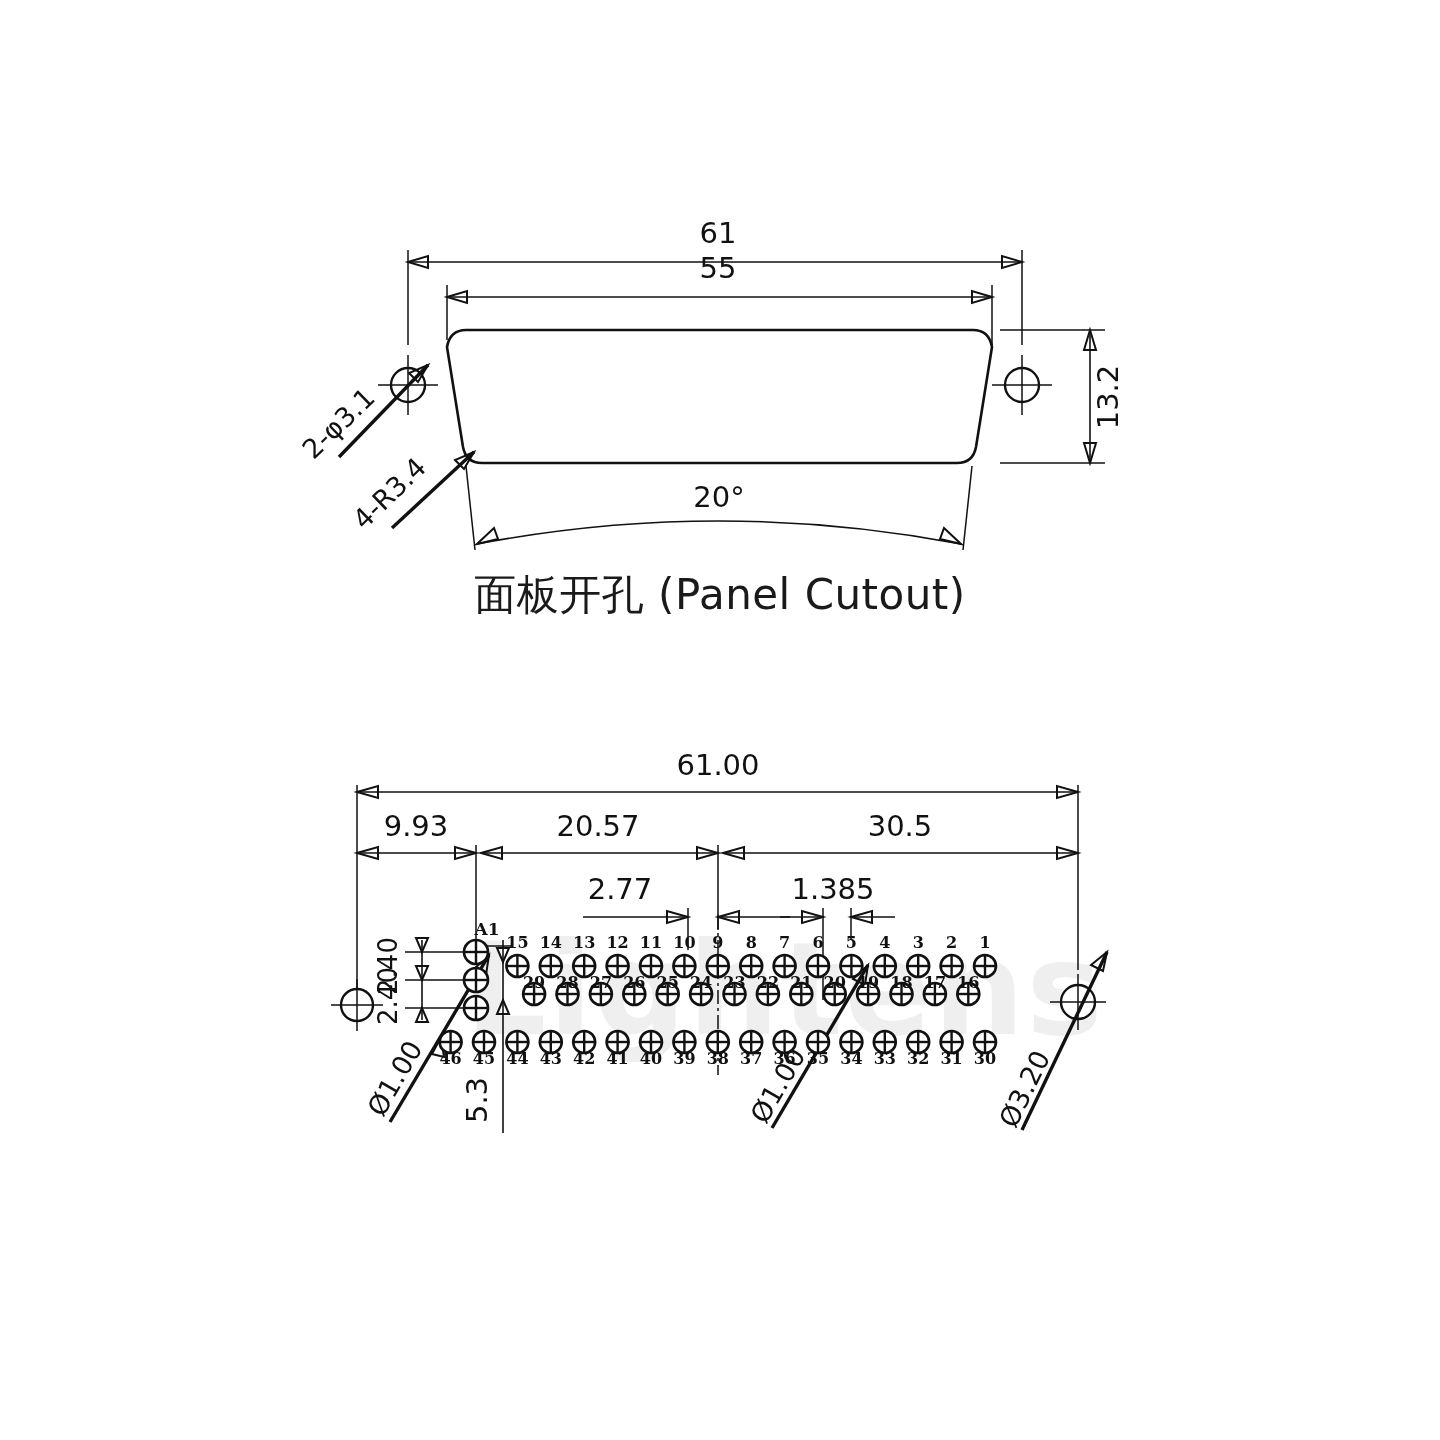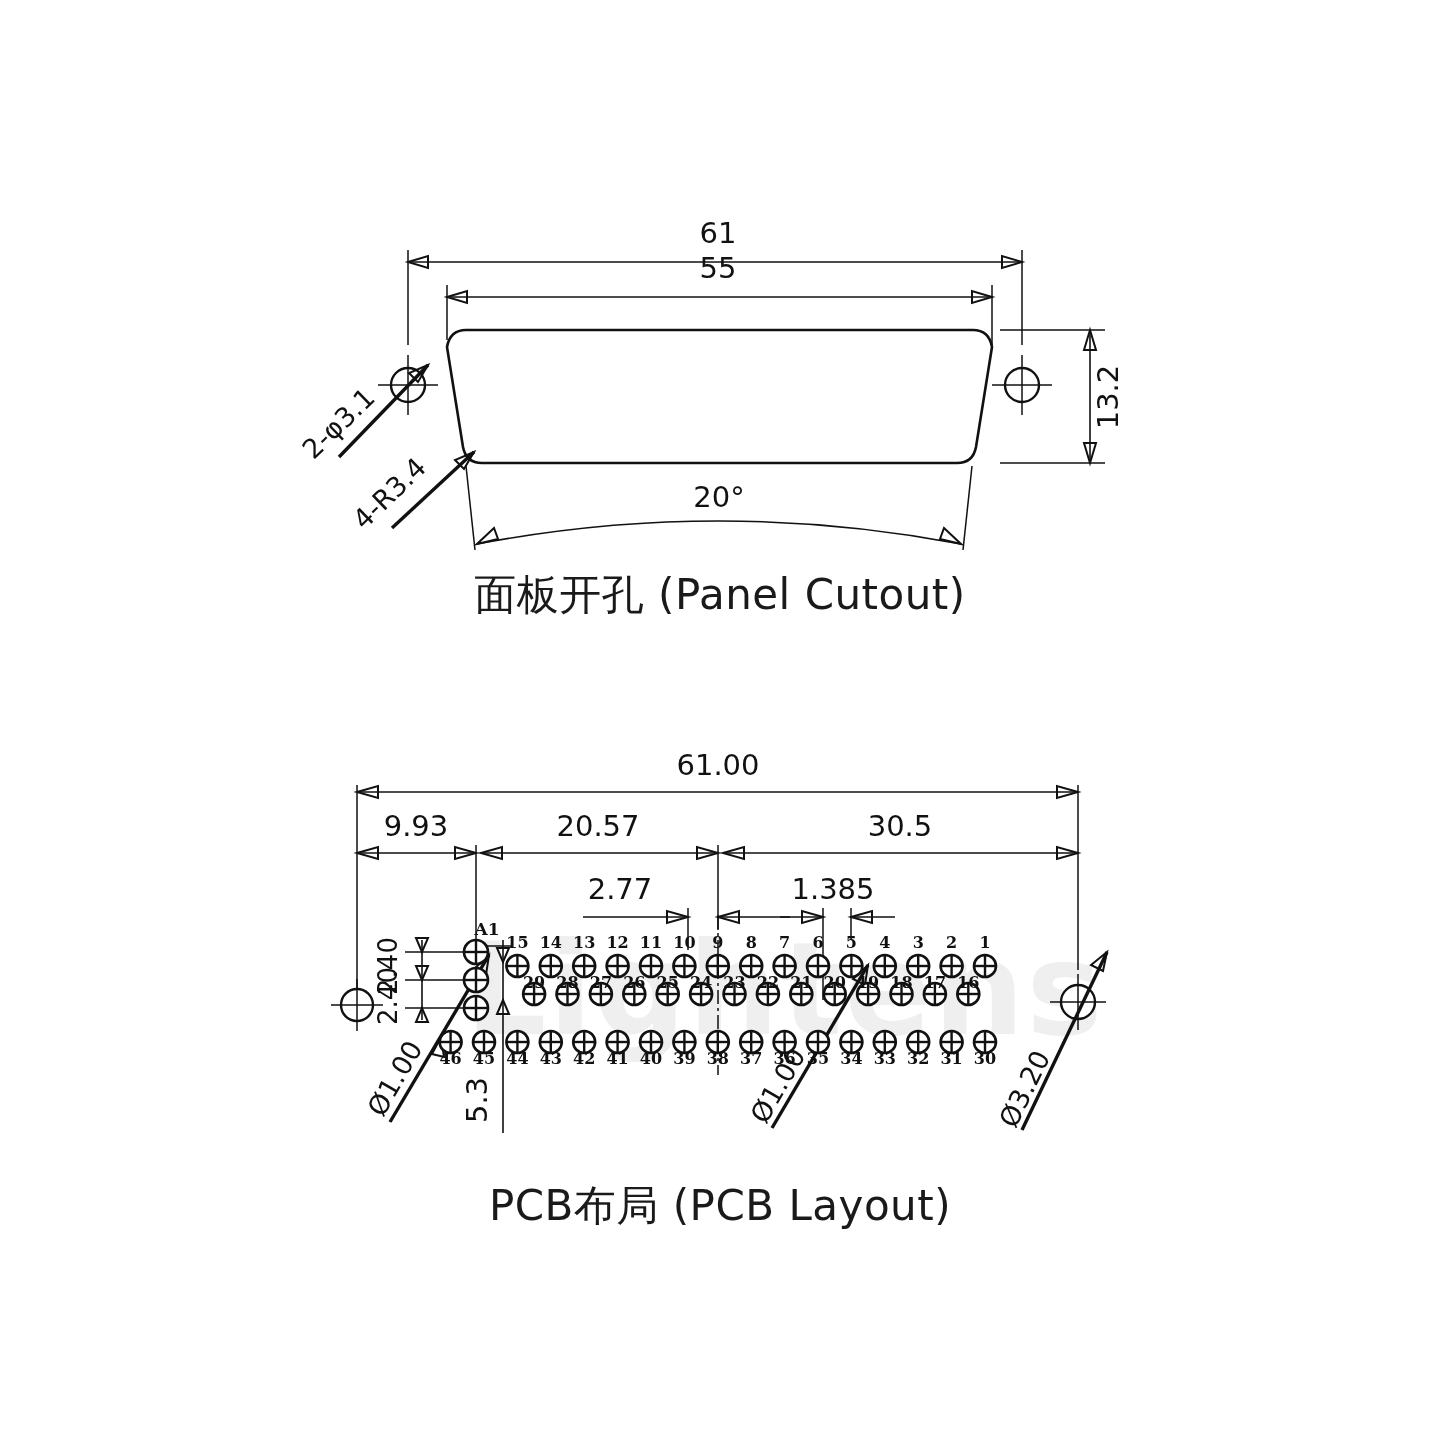--- a/index.html
+++ b/index.html
@@ -611,15 +611,14 @@
             <line x1="974" y1="1042" x2="996" y2="1042" class="pin-cross"></line>
             <line x1="985" y1="1031" x2="985" y2="1053" class="pin-cross"></line>
           </g>
           <text x="985" y="1064" class="pin-num">30</text>
         </g>
 
     </g>
   </svg>
 
   <div class="caption" id="caption-panel">面板开孔 (Panel Cutout)</div>
-  <div class="caption" id="caption-pcb">PCB布局 (PCB Layout)</div>
 
 </div>
 
 </body></html>

